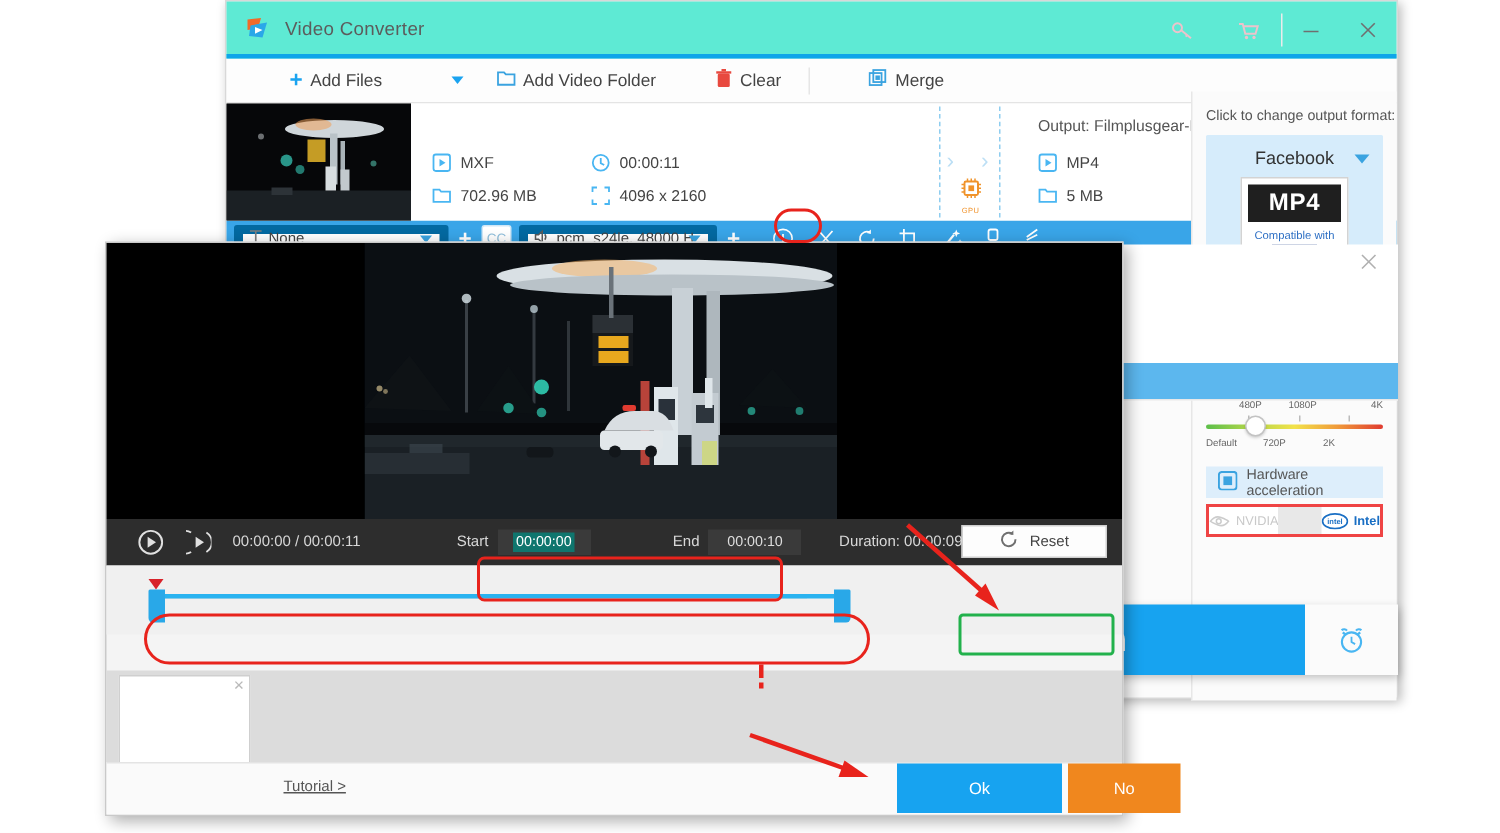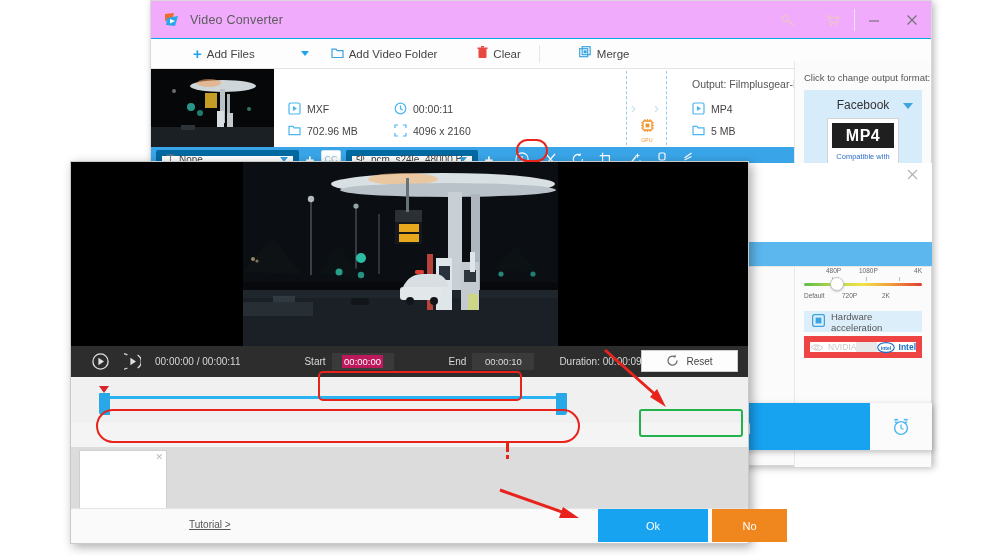--- a/index.html
+++ b/index.html
@@ -2,21 +2,21 @@
 <html><head>
 <meta charset="utf-8">
 <style>
   * { box-sizing: border-box; margin:0; padding:0; }
   html,body { width:1000px; height:555px; background:#ffffff; font-family:"Liberation Sans", sans-serif; overflow:hidden; }
   #root { position:relative; width:1000px; height:555px; background:#fff; }
 
   
   .main-window{ position:absolute; left:150px; top:0px; width:782px; height:466px; background:#fbfbfb;
      border:1px solid #d8d8d8; box-shadow:2px 2px 7px rgba(0,0,0,.28); }
-  .titlebar{ height:38px; background:#f0abfc; border-bottom:1px solid #0ea5e9; display:flex; align-items:center; position:relative;}
+  .titlebar{ height:38px; background:#5eead4; border-bottom:3px solid #0ea5e9; display:flex; align-items:center; position:relative;}
   .app-logo{ width:18px;height:18px;margin-left:12px;margin-right:9px; position:relative; }
   .app-title{ font-size:12.5px; color:#5c5c5c; letter-spacing:.2px;}
   .tb-right{ position:absolute; right:0; top:0; height:38px; display:flex; align-items:center;}
   .tb-icon{ width:44px;height:38px; display:flex; align-items:center; justify-content:center; color:#e8c0c8; font-size:14px;}
   .tb-sep{ width:1px;height:22px;background:#ebebeb;}
   .tb-win{ width:38px;height:38px;display:flex;align-items:center;justify-content:center;color:#777;font-size:13px;}
 
   .toolbar{ height:30px; background:#fdfdfd; border-bottom:1px solid #e4e4e4; display:flex; align-items:center; font-size:11.5px; color:#444;}
   .tbtn{ display:flex; align-items:center; height:30px; padding:0 8px; gap:5px; }
   .plus-blue{ color:#1aa3f0; font-size:15px; font-weight:bold; line-height:1;}
@@ -62,21 +62,21 @@
   .qs{ display:flex;align-items:center;gap:5px;margin:10px 0 0 9px;font-size:9.5px;color:#333;}
   .qsline{ width:12px;height:2px;background:#1aa3f0;position:relative;}
   .qsline:after{content:"";position:absolute;right:-3px;top:-2px;border-left:5px solid #1aa3f0;border-top:3px solid transparent;border-bottom:3px solid transparent;}
   .sliderwrap{ margin:8px 9px 0; position:relative; height:40px;}
   .slabel{ position:absolute; font-size:6.5px; color:#666;}
   .track{ position:absolute; top:16px; left:0; right:0; height:3px; border-radius:2px;
      background:linear-gradient(90deg,#5cbf4a 0%,#a8d44a 22%,#f2e24a 50%,#f09b3a 74%,#e03b30 100%);}
   .tick{ position:absolute; width:1px;height:4px;background:#bbb; top:10px;}
   .knob{ position:absolute; top:10px; width:14px;height:14px;border-radius:50%;background:#fff;border:1px solid #c3c3c3;box-shadow:0 1px 2px rgba(0,0,0,.18);}
   .hw-btn{ margin:4px 9px 0; height:21px;background:#ddeefb;display:flex;align-items:center;gap:6px;padding-left:8px;font-size:9.5px;color:#555;}
-  .vend{ margin:4px 9px 0; height:22px; display:flex; border:6px solid #ef4444; background:#fff;}
+  .vend{ margin:4px 9px 0; height:22px; display:flex; border:2px solid #ef4444; background:#fff;}
   .vend>div{ flex:1;display:flex;align-items:center;justify-content:center;gap:4px;font-size:8.5px;}
   .vend .nv{ color:#c9c9c9; }
   .vend .it{ color:#1a6fc4; font-weight:bold;}
   .vsepv{width:1px;background:#e8e8e8;}
 
   .runbar{ position:absolute; left:588px; top:403px; width:344px; height:47px; display:flex;
      box-shadow:1px 2px 6px rgba(0,0,0,.25);}
   .runbtn{ flex:1; background:#17a3f0; color:#fff; font-size:23px; font-weight:bold; display:flex;align-items:center;justify-content:center;}
   .alarmbtn{ width:62px; background:#fbfbfb; display:flex;align-items:center;justify-content:center; color:#49b6f2;}
 
@@ -91,21 +91,21 @@
   .dlg-title{ height:24px; background:#fafafa; border-bottom:1px solid #e6e6e6; display:flex; align-items:center;
               font-size:10.5px; color:#444; padding-left:12px; position:relative;}
   .dlg-title .x{ position:absolute;right:10px;top:5px;color:#8a8a8a;font-size:12px;}
   .stage{ height:184px; background:#000; position:relative; overflow:hidden;}
   .video{ position:absolute; left:172px; top:0; width:315px; height:184px; overflow:hidden; background:#05070a;}
 
   .ctrlbar{ height:31px; background:#2d2d2d; display:flex; align-items:center; position:relative; color:#d8d8d8; font-size:10px;}
   .cbtn{ width:26px;height:31px;display:flex;align-items:center;justify-content:center;}
   .tinput{ background:#3a3a3a; border:none; height:17px; width:62px; font-size:9.5px; color:#ddd; text-align:center; line-height:17px;}
   .tinput.selected{ background:#3a3a3a; color:#fff;}
-  .tinput.selected span{ background:#be185d; color:#fff; padding:1px 2px;}
+  .tinput.selected span{ background:#0f766e; color:#fff; padding:1px 2px;}
   .resetbtn{ position:absolute; right:10px; top:4px; width:97px;height:22px;background:#fdfdfd;border:1px solid #cfcfcf;
              display:flex;align-items:center;justify-content:center;gap:7px;font-size:10px;color:#444;}
 
   .timelinewrap{ height:46px; background:#f0f0f0; position:relative; }
   .tl-track{ position:absolute; left:30px; top:19px; right:210px; height:3px; background:#d6d6d6; }
   .tl-sel{ position:absolute; left:30px; top:19px; width:464px; height:3px; background:#2ab3f0;}
   .handle{ position:absolute; top:16px; width:11px; height:22px; background:#29a8e8; }
   .handle.l{ border-radius:1px 0 0 3px;}
   .handle.r{ border-radius:0 1px 3px 0;}
   .playhead{ position:absolute; top:9px; width:0;height:0;border-left:5px solid transparent;border-right:5px solid transparent;border-top:7px solid #d8232a;}

